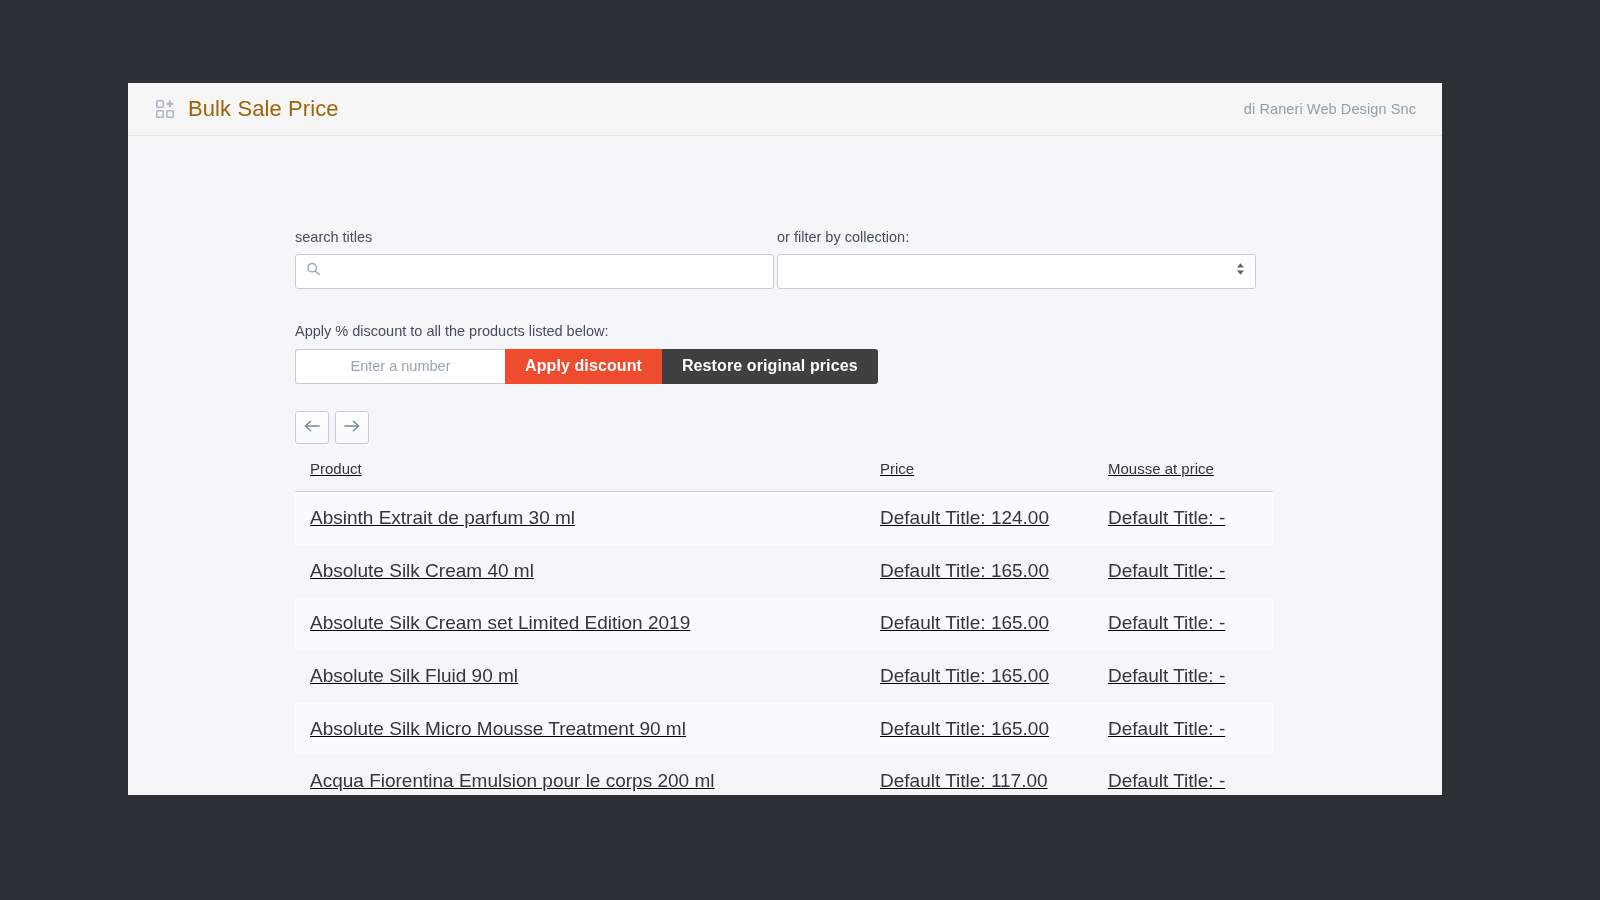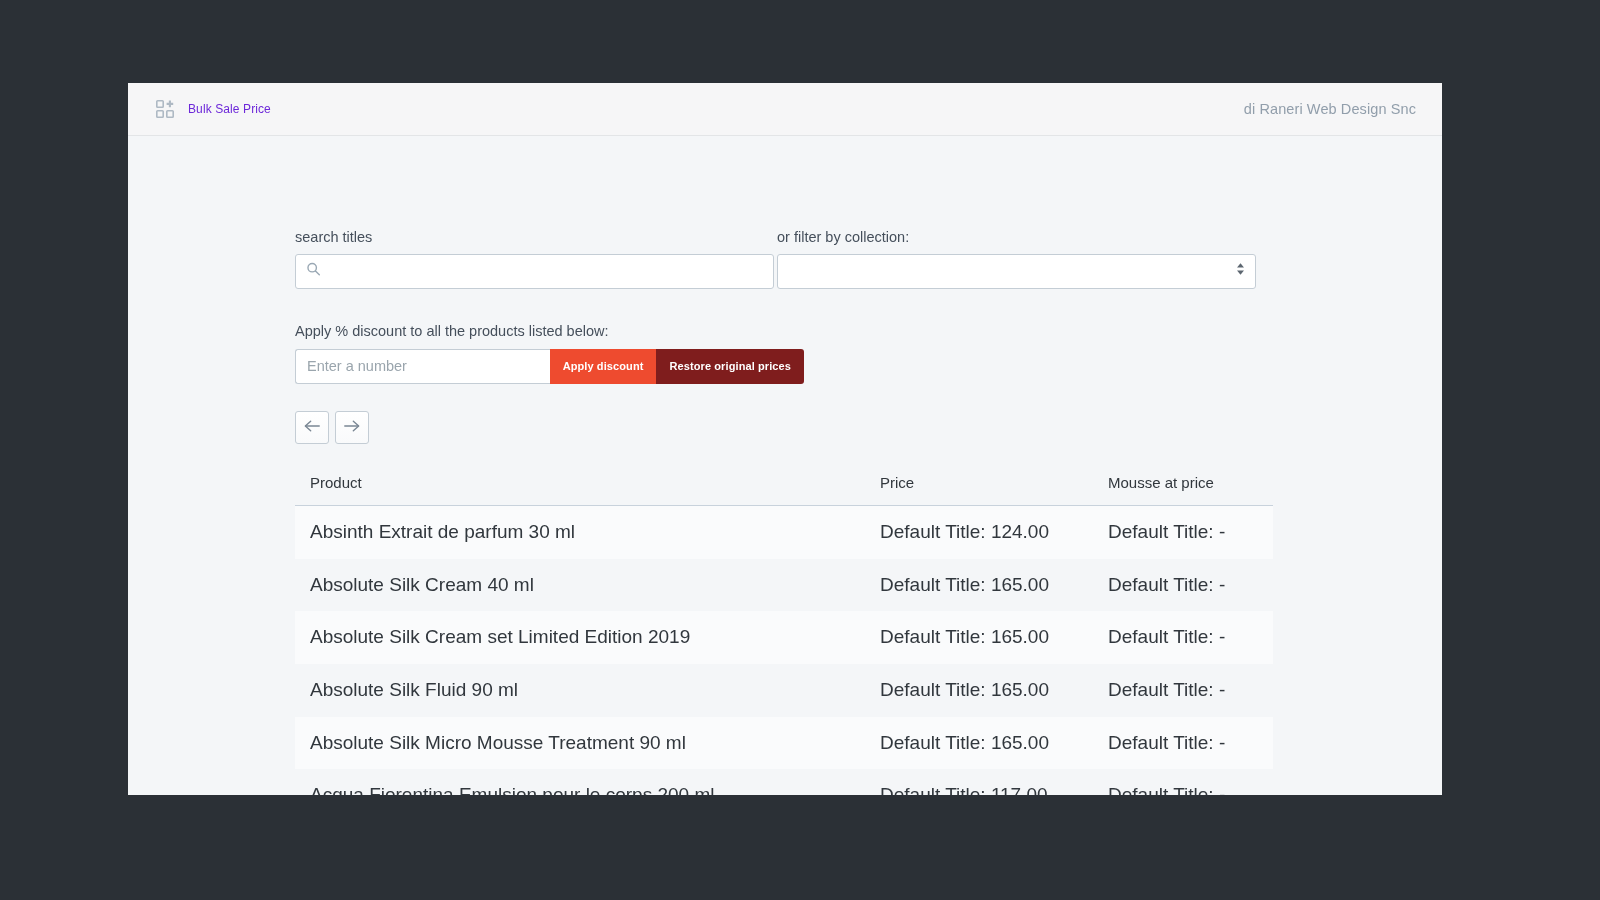--- a/index.html
+++ b/index.html
@@ -41,22 +41,22 @@
     align-items: center;
     gap: 14px;
   }
   .app-icon {
     width: 18px;
     height: 18px;
     display: block;
     flex: none;
   }
   #app-title {
-    font-size: 12px;
-    color: #6d28d9;
+    font-size: 22px;
+    color: #a16207;
     letter-spacing: 0.1px;
     line-height: 1;
   }
   #topbar-right {
     margin-left: auto;
     font-size: 14.5px;
     color: #919eab;
     letter-spacing: 0.1px;
     white-space: nowrap;
   }
@@ -174,37 +174,38 @@
     flex: 1;
     border: 1px solid #c4cdd5;
     border-right: 0;
     border-radius: 3px 0 0 3px;
     outline: none;
     background: #fff;
     font-family: "Liberation Sans", sans-serif;
     font-size: 14.5px;
     color: #31373d;
     padding: 0 11px;
+    text-align: center;
   }
   #discount-input::placeholder { color: #9aa5ad; }
 
   .action-btn {
     border: 0;
     color: #ffffff;
     font-family: "Liberation Sans", sans-serif;
-    font-size: 11px;
+    font-size: 16px;
     font-weight: bold;
     letter-spacing: 0.1px;
     cursor: pointer;
-    padding: 0 13px;
+    padding: 0 20px;
     white-space: nowrap;
     line-height: 1;
   }
   #apply-discount-button { background: #ee4b2f; }
-  #restore-prices-button { background: #7f1d1d; border-radius: 0 3px 3px 0; text-align: center; }
+  #restore-prices-button { background: #404040; border-radius: 0 3px 3px 0; text-align: center; }
 
   
   #pagination {
     position: absolute;
     top: 275px;
     left: 167px;
     display: flex;
     gap: 6px;
   }
   .page-btn {
@@ -216,25 +217,26 @@
     display: flex;
     align-items: center;
     justify-content: center;
     cursor: pointer;
     padding: 0;
   }
 
   
   #products-table {
     position: absolute;
-    top: 329px;
+    top: 315px;
     left: 167px;
     width: 978px;
     border-collapse: collapse;
     table-layout: fixed;
+    text-decoration: underline;
   }
   #products-table th {
     text-align: left;
     font-weight: normal;
     font-size: 15px;
     color: #31373d;
     padding: 9px 0 14px 15px;
     border-bottom: 1px solid #c8d2dc;
     background: #f4f6f8;
   }

